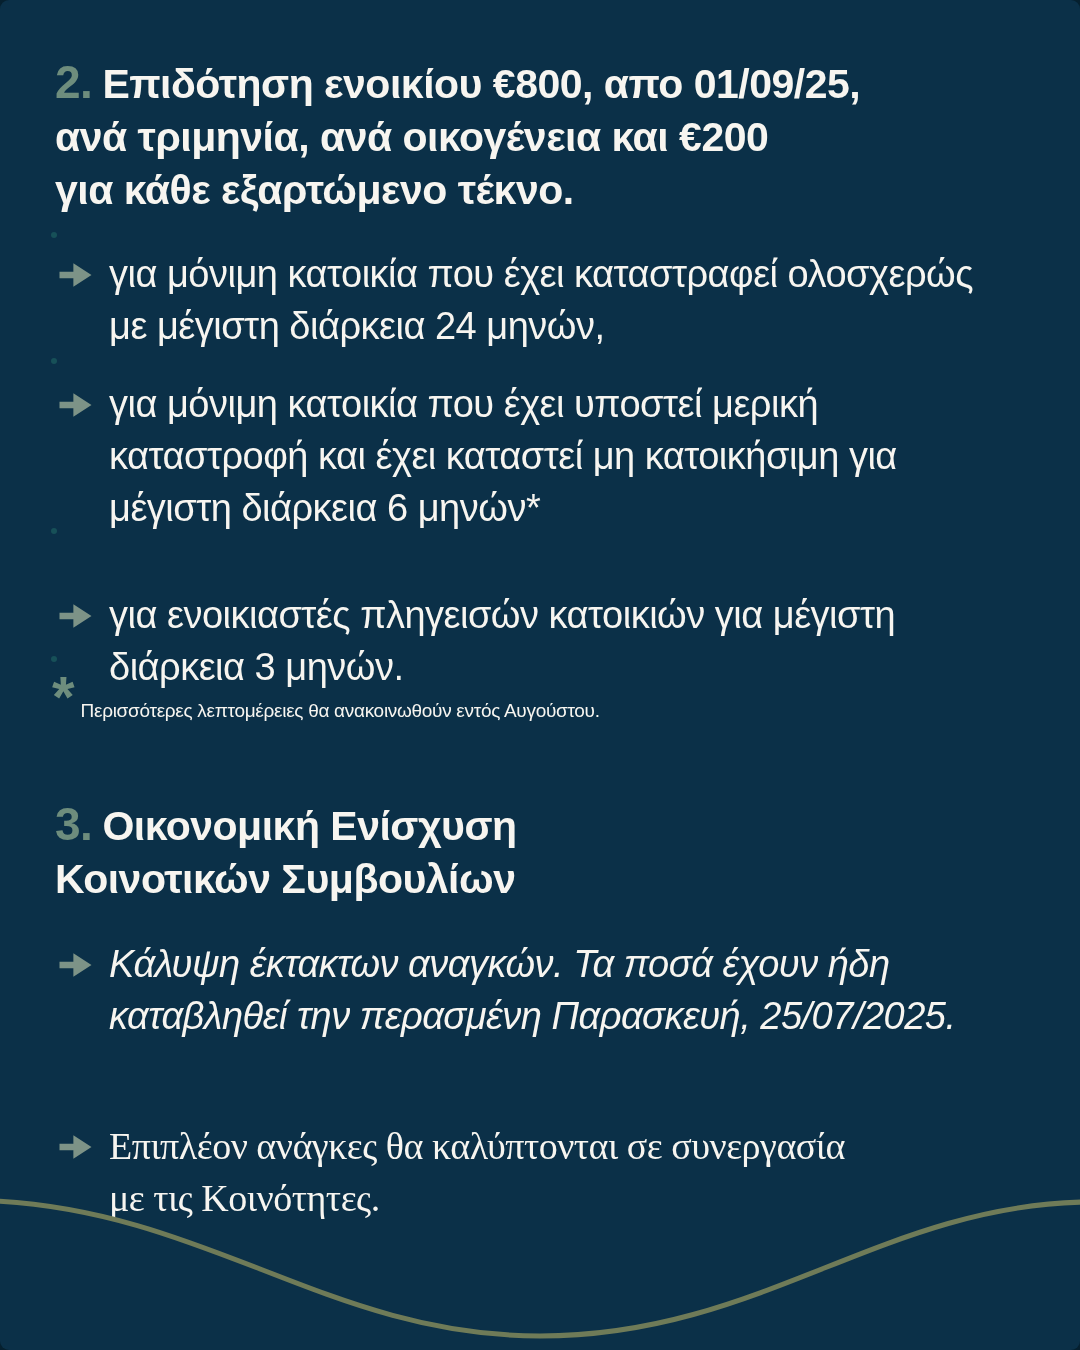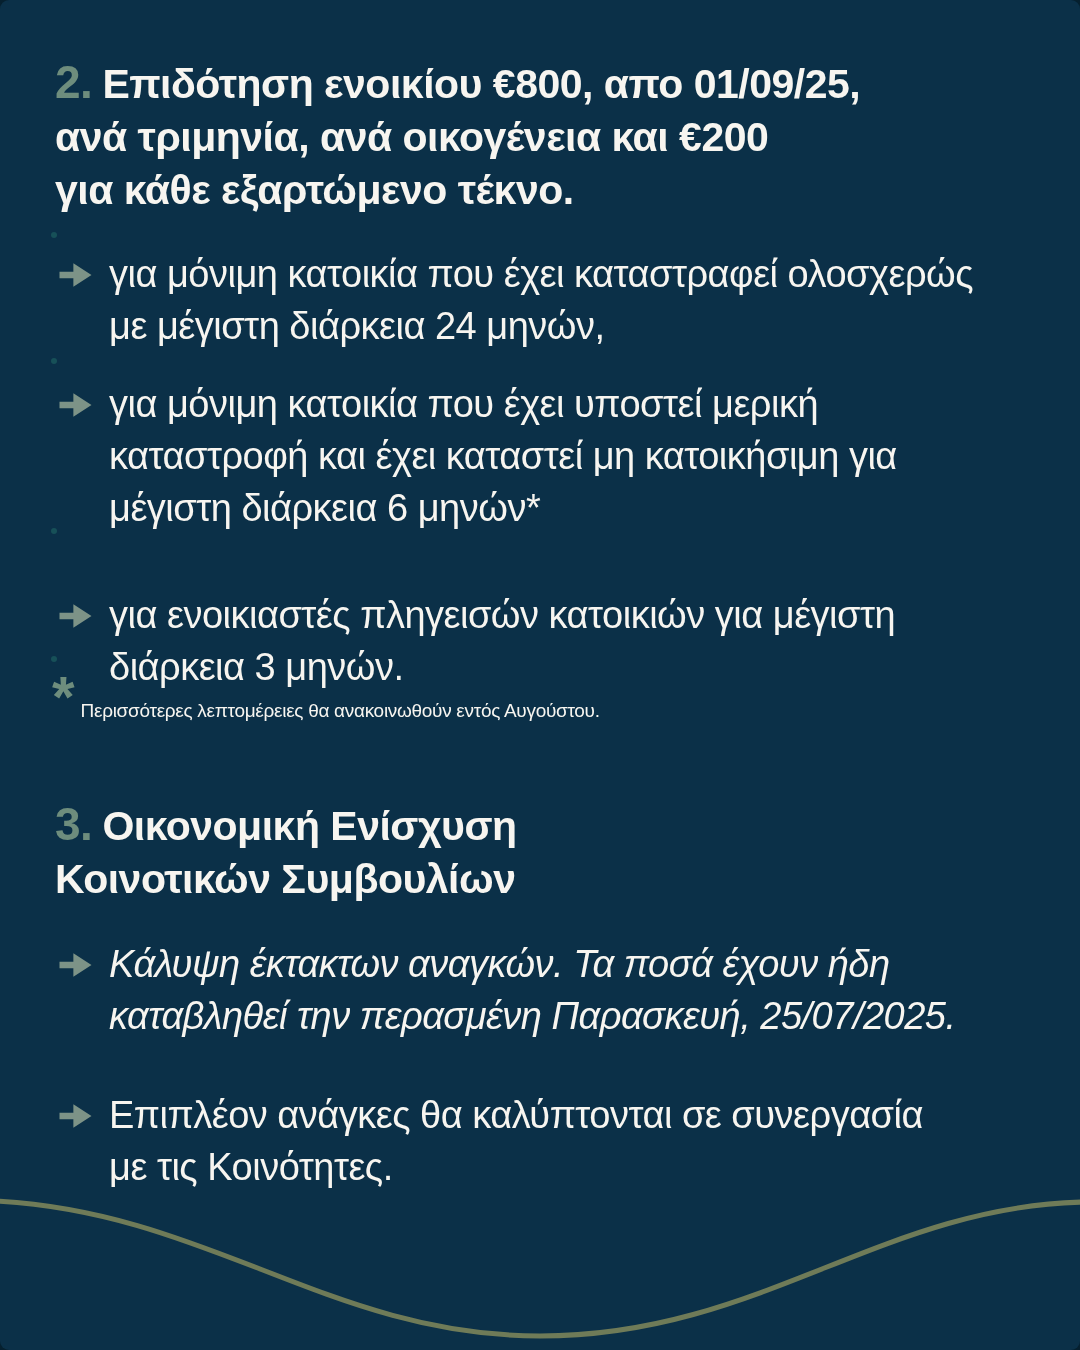--- a/index.html
+++ b/index.html
@@ -126,21 +126,21 @@
   <div class="bullet" style="top:938px;font-style:italic;">
     <span class="icon">
       <svg width="37" height="32" viewBox="0 0 34 30">
           <path d="M2 12 h13 v-8 l17 11 -17 11 v-8 H2 z" style="fill:var(--arrow)"></path>
         </svg>
     </span>
     <span class="text">Κάλυψη έκτακτων αναγκών. Τα ποσά έχουν ήδη
 καταβληθεί την περασμένη Παρασκευή, 25/07/2025.</span>
   </div>
 
-  <div class="bullet" style="top:1089px;">
+  <div class="bullet" style="top:1120px;font-family:Liberation Serif, serif;">
     <span class="icon">
       <svg width="37" height="32" viewBox="0 0 34 30">
           <path d="M2 12 h13 v-8 l17 11 -17 11 v-8 H2 z" style="fill:var(--arrow)"></path>
         </svg>
     </span>
     <span class="text">Επιπλέον ανάγκες θα καλύπτονται σε συνεργασία
 με τις Κοινότητες.</span>
   </div>
 
   <svg class="wave" viewBox="0 0 1080 170" preserveAspectRatio="none">

